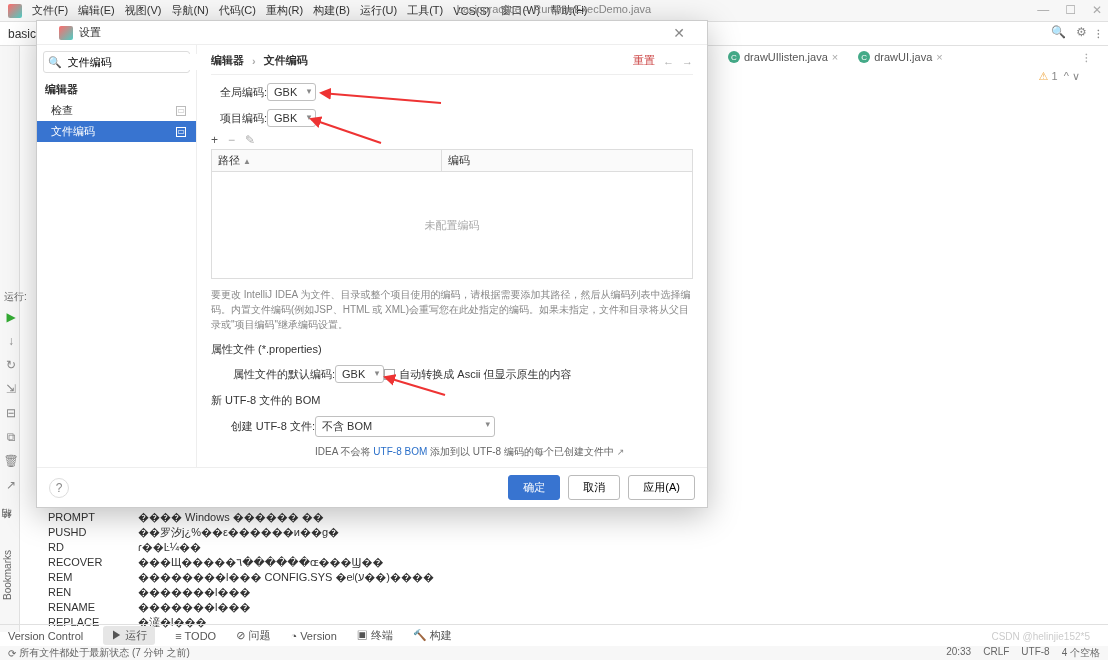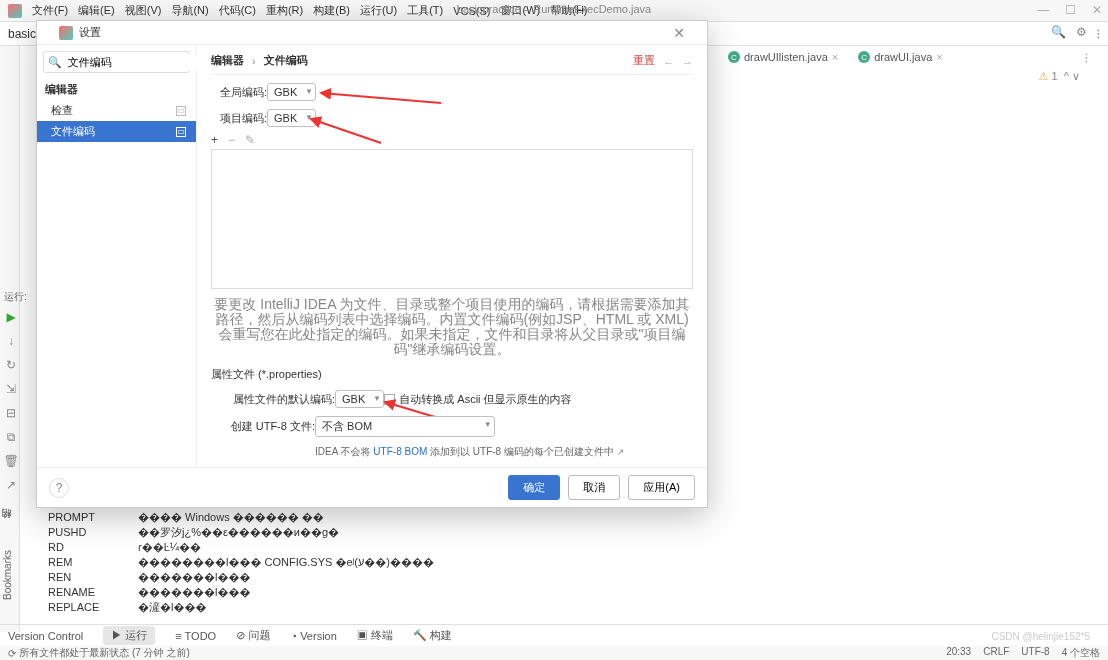--- a/index.html
+++ b/index.html
@@ -55,21 +55,21 @@
 .form-row label { width: 56px; text-align: right; }
 .combo { border: 1px solid #c0c0c0; border-radius: 3px; padding: 2px 18px 2px 6px; font-size: 11px; position: relative; min-width: 38px; background:#fff; cursor: pointer; }
 .combo:after { content: "▾"; position: absolute; right: 4px; top: 2px; color: #888; font-size: 9px; }
 .tbl-tools { display: flex; gap: 10px; color: #aaa; margin-top: 6px; font-size: 12px; }
 .tbl-tools .en { color: #555; }
 .tbl { border: 1px solid #ddd; margin-top: 2px; height: 156px; display: flex; flex-direction: column; }
 .tbl-head { display: flex; border-bottom: 1px solid #ddd; font-size: 11px; background: #fafafa; }
 .tbl-head div { padding: 3px 6px; }
 .tbl-head .c1 { width: 230px; border-right: 1px solid #ddd; }
 .tbl-body { flex: 1; display: flex; align-items: center; justify-content: center; color: #aaa; font-size: 11px; }
-.desc { font-size: 14px; color: #888; margin-top: 8px; line-height: 15px; text-align: center; }
+.desc { font-size: 10px; color: #888; margin-top: 8px; line-height: 15px; }
 .sect-title { font-size: 11px; margin-top: 10px; color: #333; }
 .indent { margin-left: 14px; }
 .checkbox { display:inline-flex; align-items:center; gap:4px; font-size:11px; }
 .checkbox .box { width:11px; height:11px; border:1px solid #aaa; }
 .link { color: #2a6fc9; cursor: pointer; }
 .arrow-ext { color:#888; font-size:9px; }
 .dlg-footer { height: 40px; border-top: 1px solid #eee; display: flex; align-items: center; padding: 0 12px; gap: 8px; }
 .dlg-footer .help { width: 20px; height: 20px; border: 1px solid #ddd; border-radius: 50%; display:flex; align-items:center; justify-content:center; color:#888; cursor:pointer; }
 .dlg-footer .spacer { flex: 1; }
 .btn { padding: 4px 14px; border: 1px solid #bbb; border-radius: 3px; background: #fff; font-size: 11px; cursor: pointer; }
@@ -151,20 +151,24 @@
     </div>
   <div class="console-row">
       <span class="console-cmd">PUSHD</span>
       <span>��罗汐j¿%��ε������и��g�</span>
     </div>
   <div class="console-row">
       <span class="console-cmd">RD</span>
       <span>ɾ��Ŀ¼��</span>
     </div>
   <div class="console-row">
+      <span class="console-cmd">RECOVER</span>
+      <span>���Щ�����٦������ɶ���Ϣ��</span>
+    </div>
+  <div class="console-row">
       <span class="console-cmd">REM</span>
       <span>��������l��� CONFIG.SYS �eʲ(ע��)����</span>
     </div>
   <div class="console-row">
       <span class="console-cmd">REN</span>
       <span>�������l���</span>
     </div>
   <div class="console-row">
       <span class="console-cmd">RENAME</span>
       <span>�������l���</span>
@@ -253,37 +257,43 @@
             <line x1="70" y1="26" x2="0" y2="2" stroke="#e33" stroke-width="2" marker-end="url(#ah1)"></line>
           </svg>
       </div>
 
       <div class="tbl-tools">
         <span class="en">+</span>
         <span>−</span>
         <span>✎</span>
       </div>
       <div class="tbl">
+        <div class="tbl-head">
+          <div class="c1"><span>路径</span> <span style="font-size:8px;color:#888">▲</span></div>
+          <div>编码</div>
+        </div>
+        <div class="tbl-body">未配置编码</div>
       </div>
 
       <div class="desc">要更改 IntelliJ IDEA 为文件、目录或整个项目使用的编码，请根据需要添加其路径，然后从编码列表中选择编码。内置文件编码(例如JSP、HTML 或 XML)会重写您在此处指定的编码。如果未指定，文件和目录将从父目录或"项目编码"继承编码设置。</div>
 
       <div class="sect-title">属性文件 (*.properties)</div>
       <div class="form-row indent" style="position:relative">
         <label style="width:110px">属性文件的默认编码:</label>
         <div class="combo">GBK</div>
         <span class="checkbox">
             <span class="box"></span>
             <span>自动转换成 Ascii 但显示原生的内容</span>
           </span>
         <svg class="arr" style="left:160px;top:10px" width="60" height="24">
             <line x1="60" y1="20" x2="0" y2="2" stroke="#e33" stroke-width="2" marker-end="url(#ah1)"></line>
           </svg>
       </div>
 
+      <div class="sect-title">新 UTF-8 文件的 BOM</div>
       <div class="form-row indent">
         <label style="width:90px">创建 UTF-8 文件:</label>
         <div class="combo" style="min-width:180px">不含 BOM</div>
       </div>
       <div class="form-row indent" style="font-size:10px;color:#666">
         <span style="width:90px"></span>
         <span>
           <span>IDEA 不会将 </span><span class="link">UTF-8 BOM</span><span> 添加到以 UTF-8 编码的每个已创建文件中</span> <span class="arrow-ext">↗</span>
         </span>
       </div>

